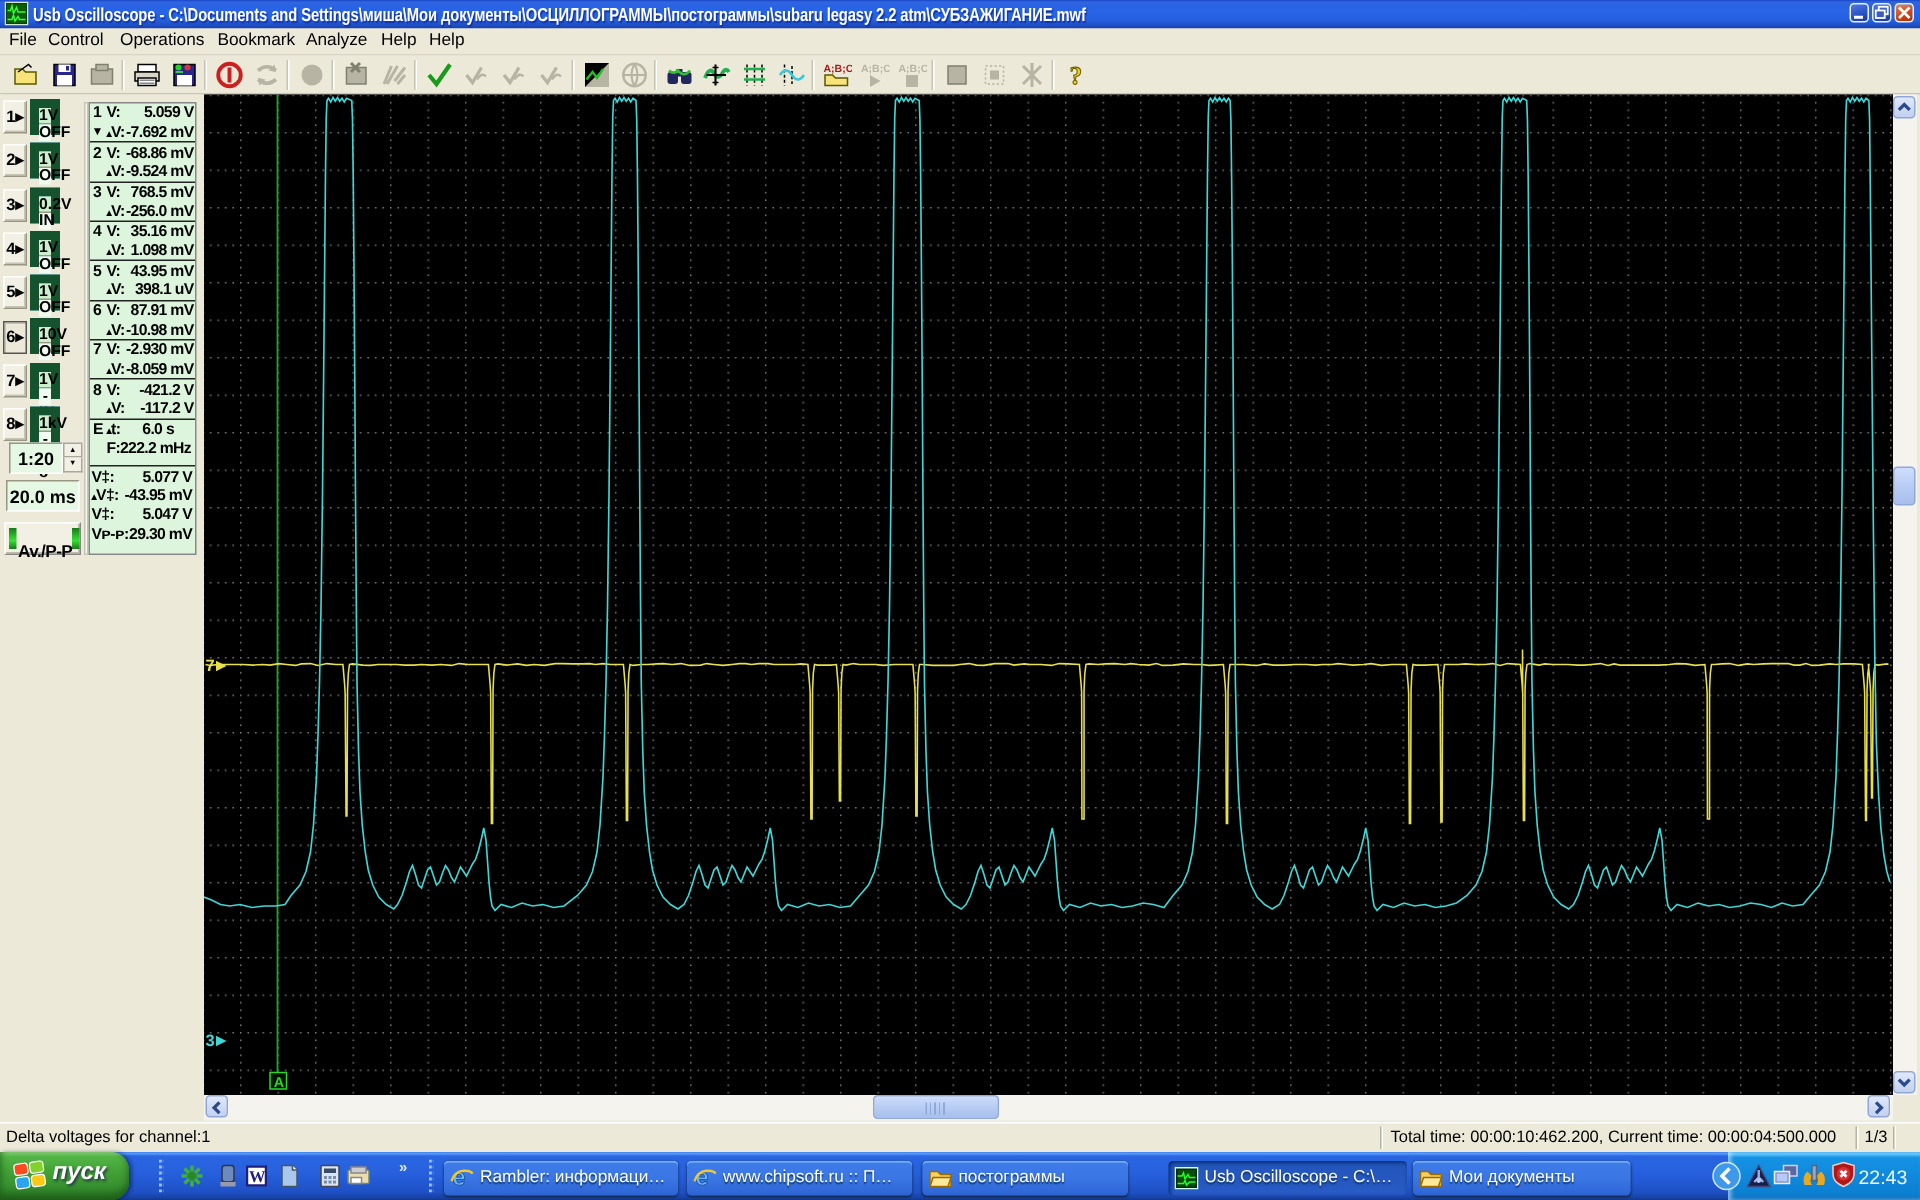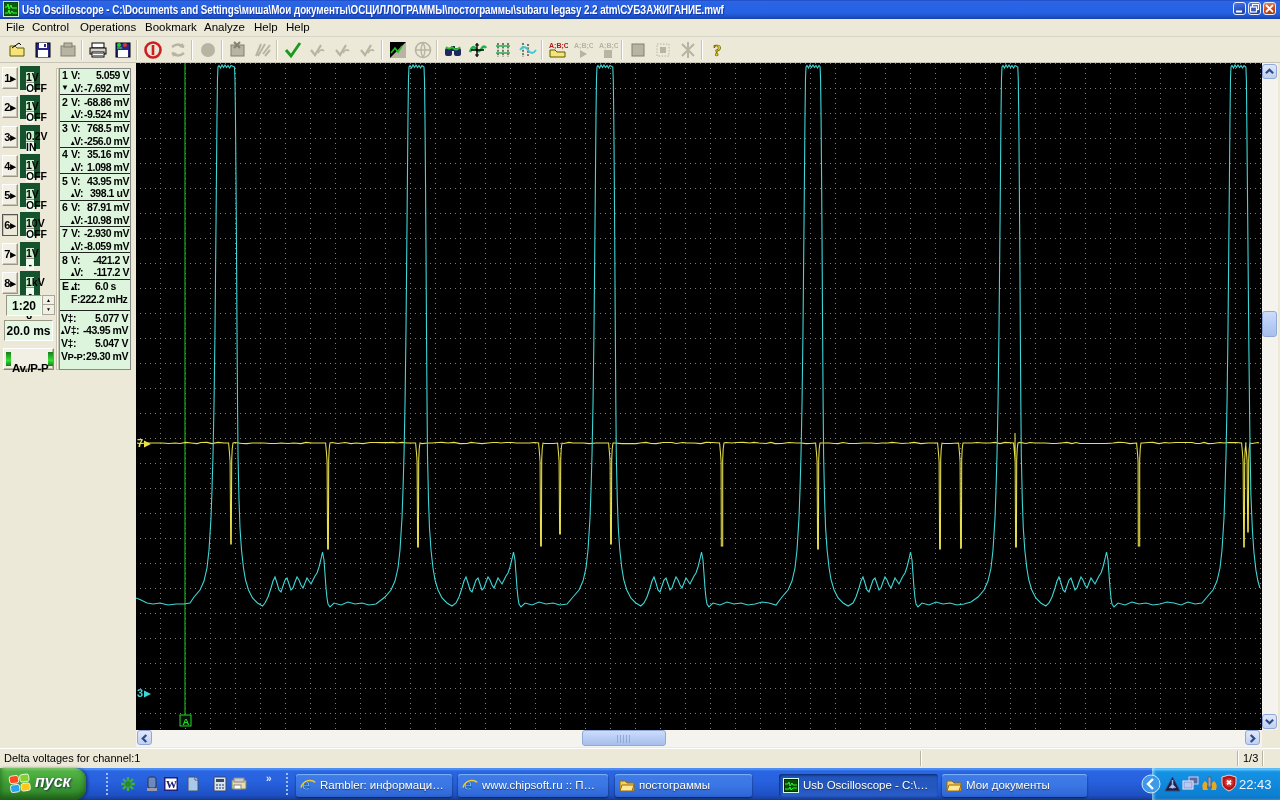--- a/index.html
+++ b/index.html
@@ -466,20 +466,21 @@
     </div>
  <div class="sthumb" style="left:446px;top:0px;width:84px;height:16px">
    <div style="margin:4px auto;width:14px;height:8px;background:repeating-linear-gradient(90deg,#8fa8d8 0 1px,transparent 1px 3px)"></div>
  </div>
 </div>
 <div class="abs" style="left:0;top:730px;width:136px;height:18px;background:#ece9d8"></div>
 <div class="abs" style="left:1262px;top:730px;width:18px;height:18px;background:#ece9d8"></div>
 <div id="sbar">
  <span class="scell" style="left:4px">Delta voltages for channel:1</span>
  <div class="sdiv" style="left:920px"></div>
+ <span class="scell" style="left:927px">Total time: 00:00:10:462.200, Current time: 00:00:04:500.000</span>
  <div class="sdiv" style="left:1237px"></div>
  <span class="scell" style="left:1243px">1/3</span>
  <div class="sdiv" style="left:1262px"></div>
 </div>
 <div id="task">
  <div id="start">
   <svg width="24" height="22" viewBox="0 0 24 22" style="position:absolute;left:8px;top:4px">
     <g transform="rotate(-8 12 11)">
           <rect x="2" y="3" width="9" height="7.5" rx="2" fill="#ff4a1d" stroke="#fff" stroke-width="0.8"></rect>
           <rect x="12.5" y="3" width="9" height="7.5" rx="2" fill="#83d22c" stroke="#fff" stroke-width="0.8"></rect>

